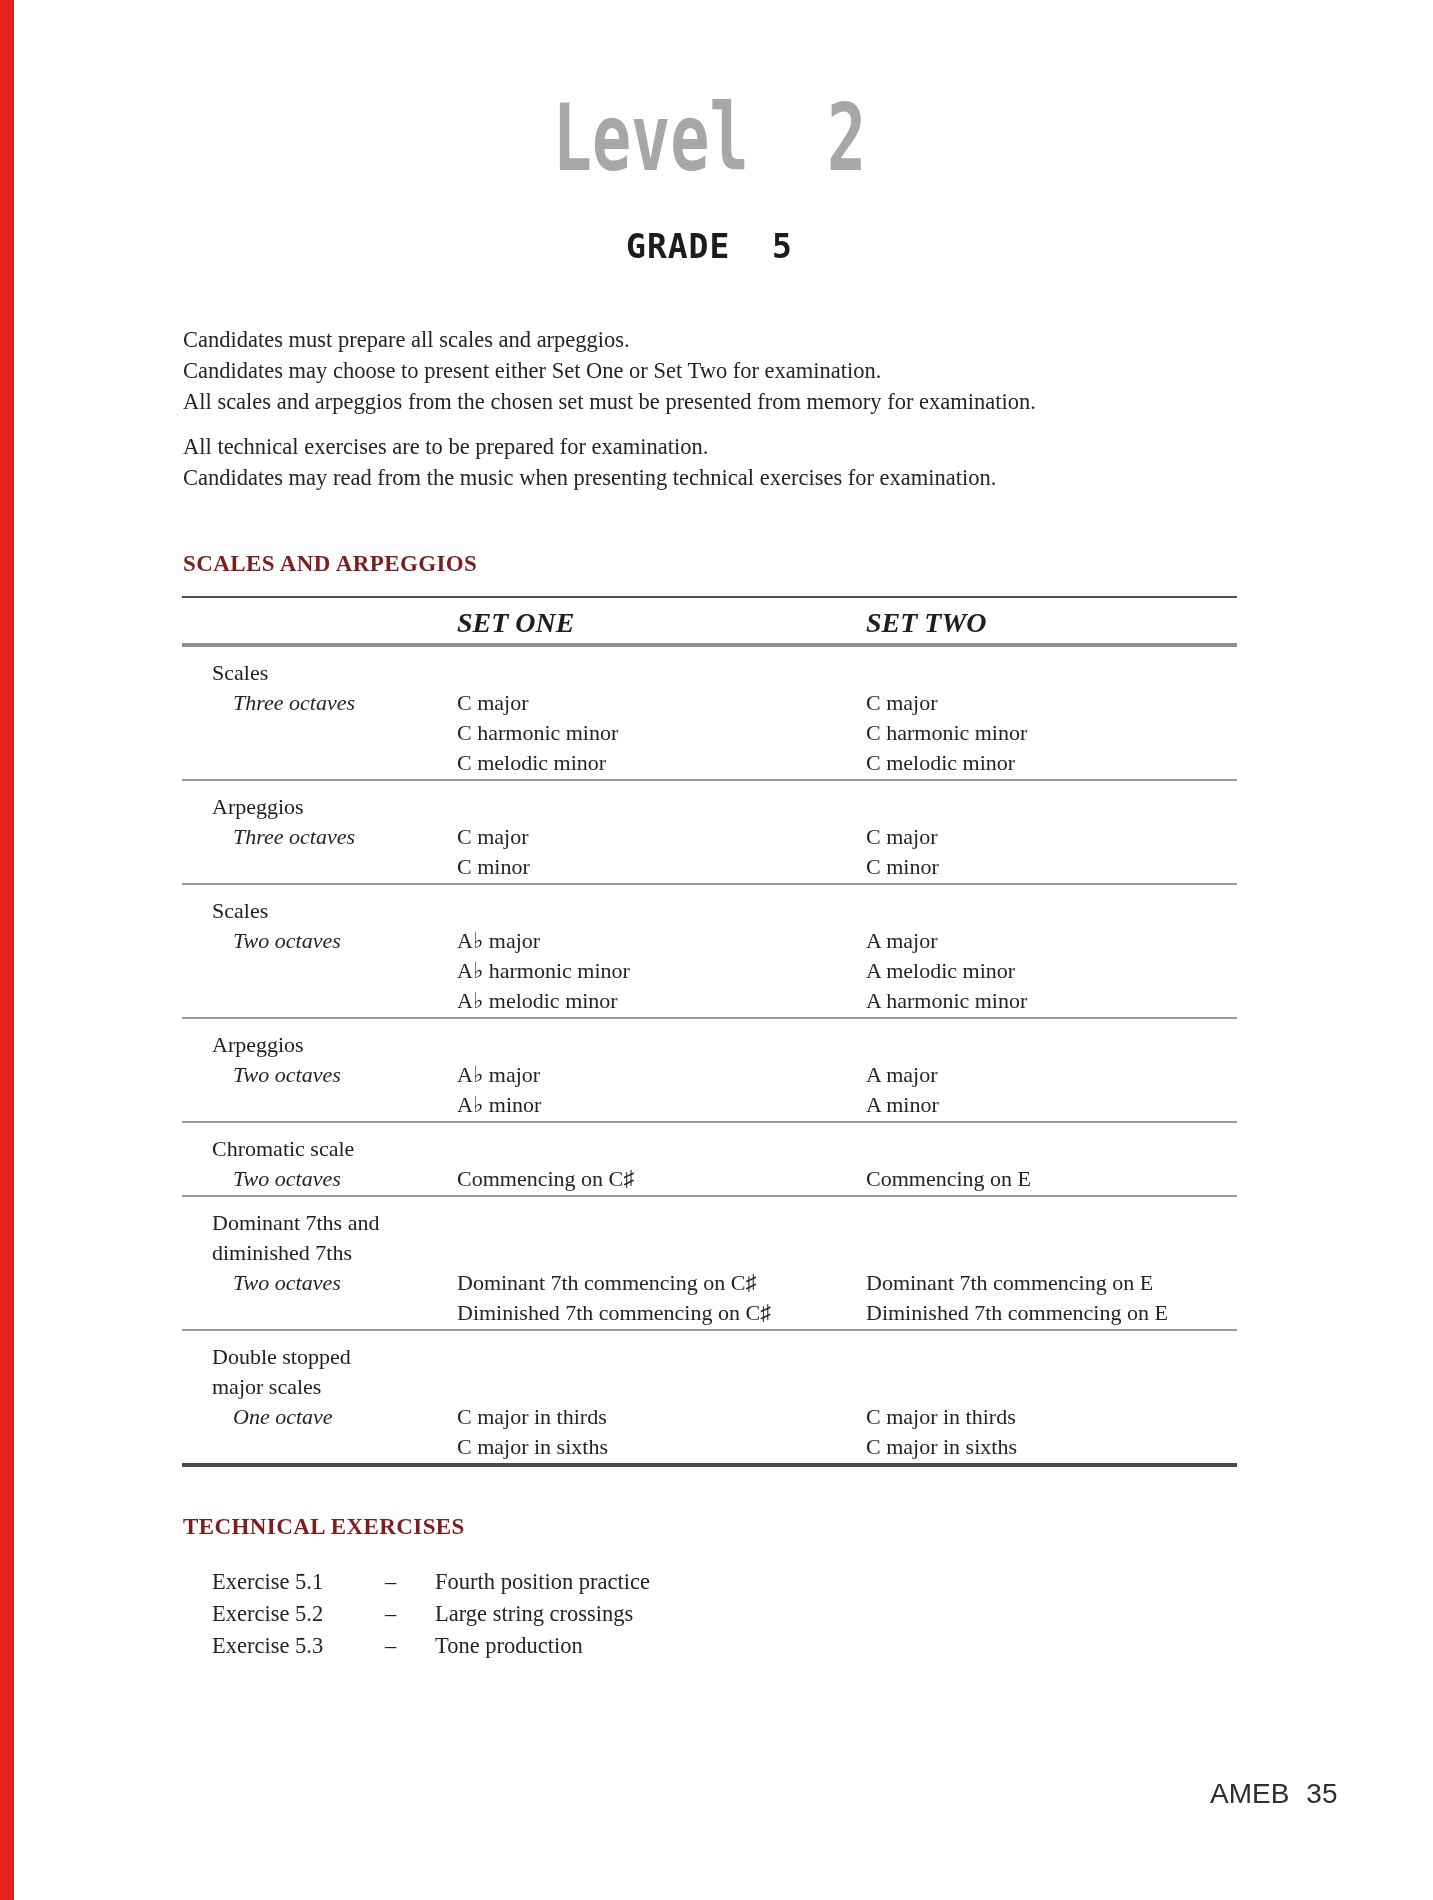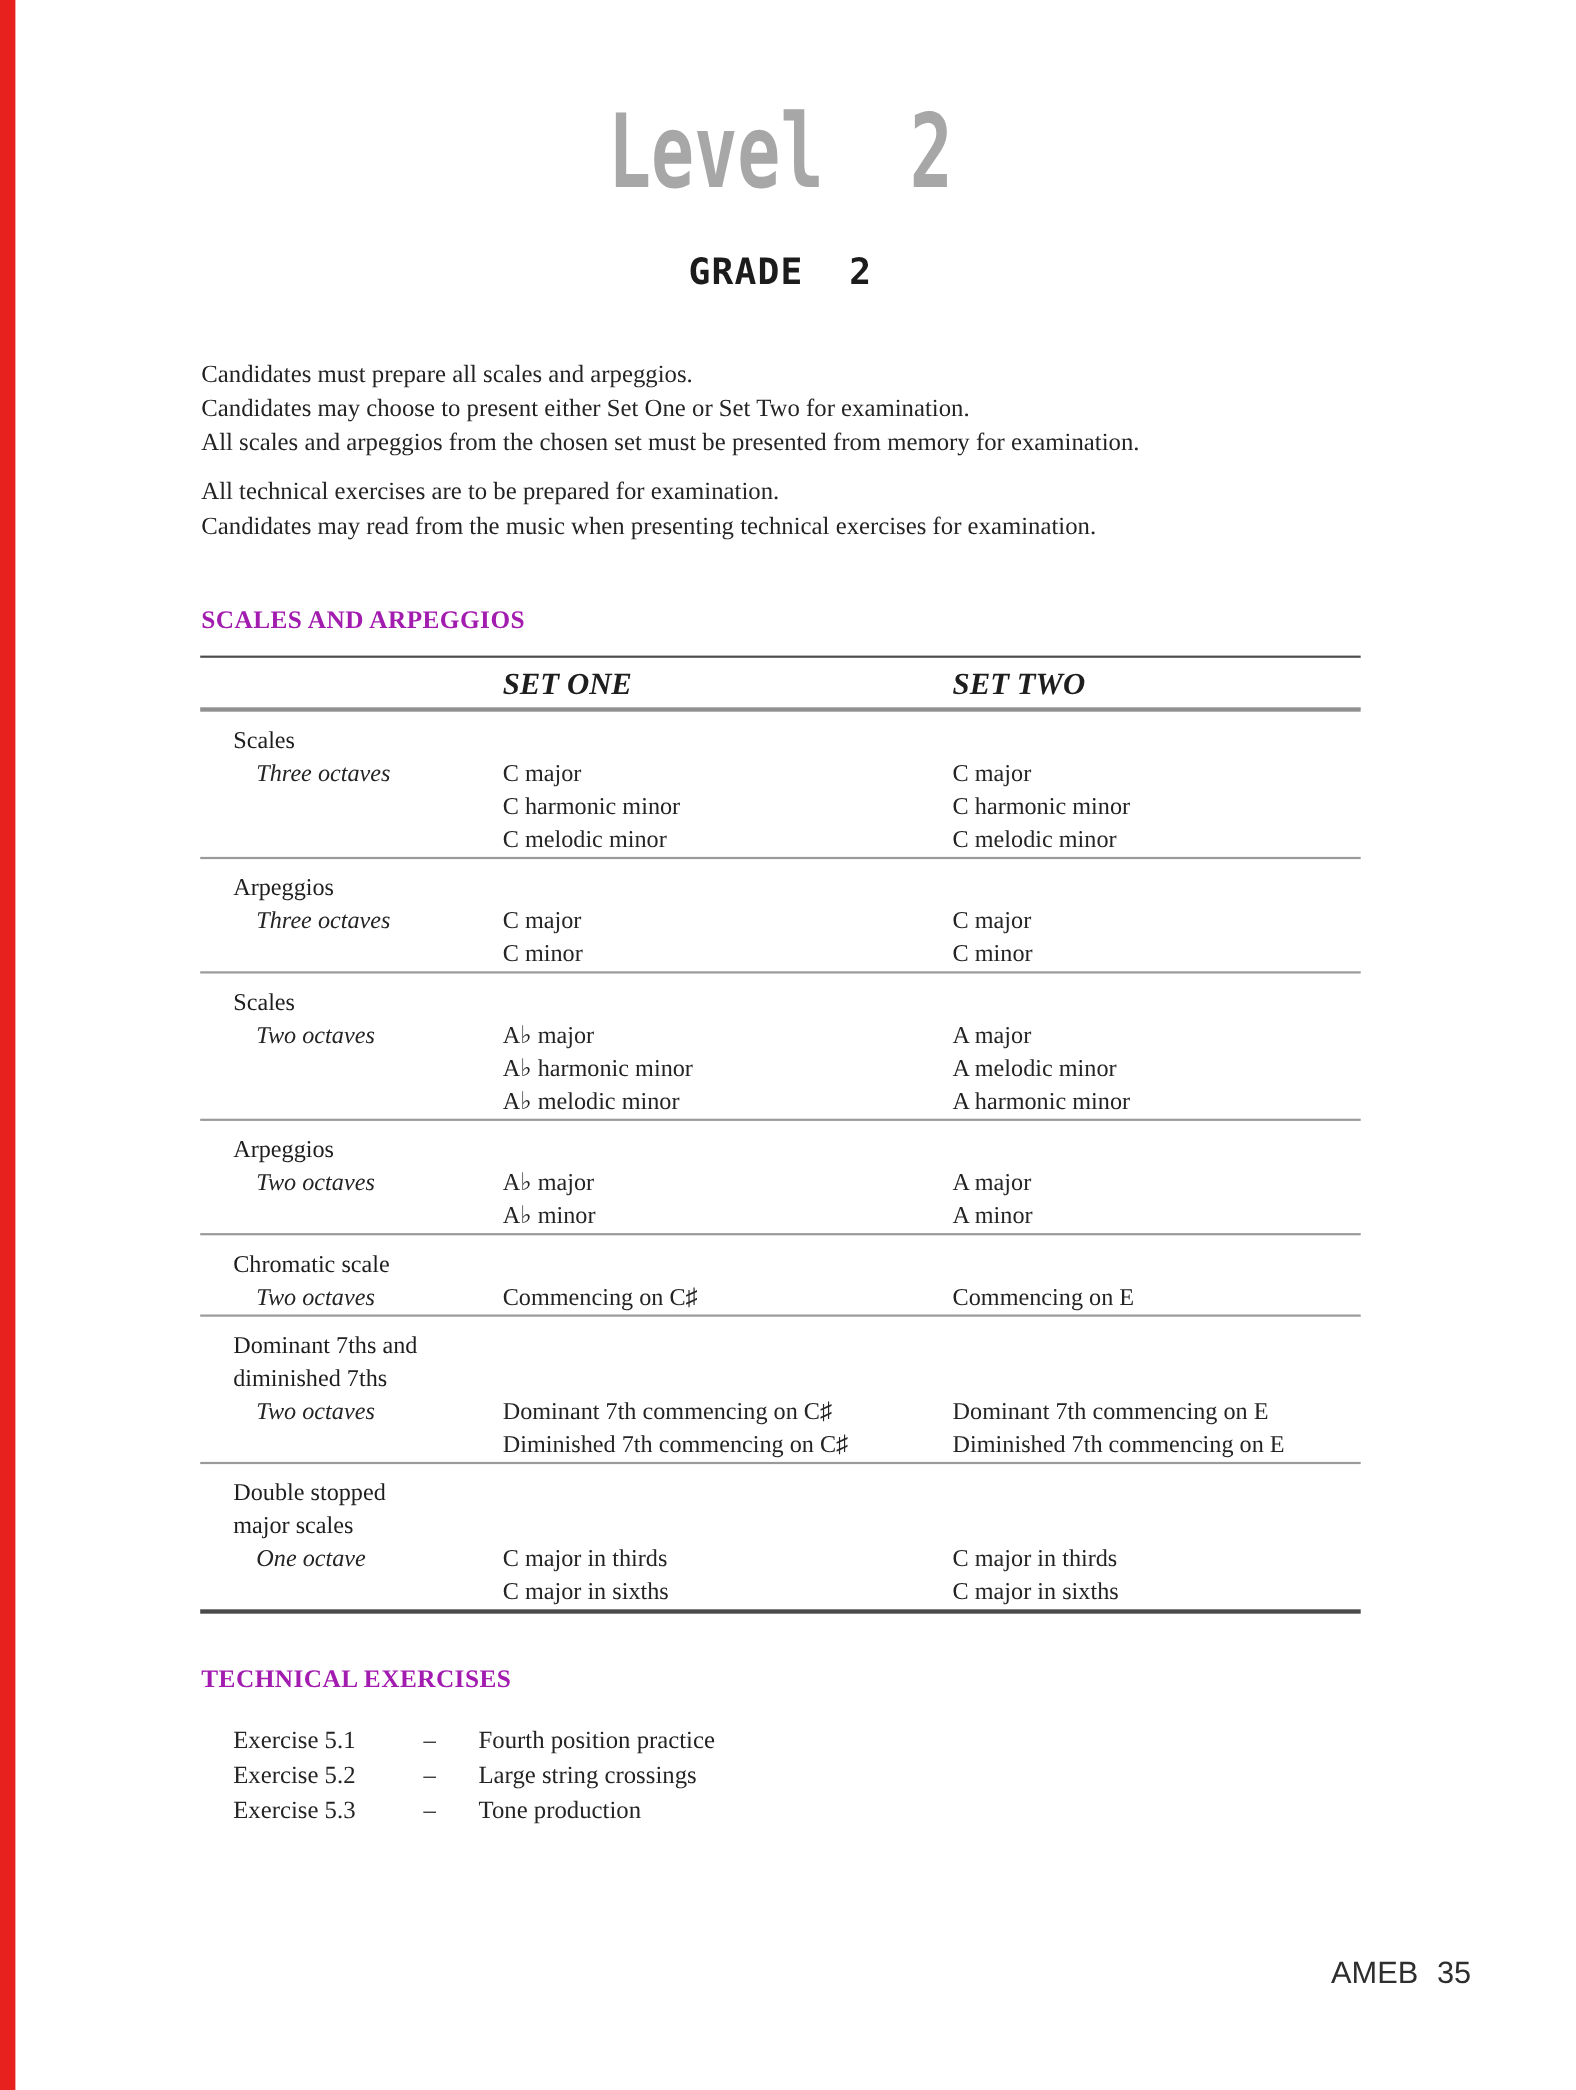--- a/index.html
+++ b/index.html
@@ -21,21 +21,21 @@
     top:230px; font-family:"DejaVu Sans Mono",monospace; font-weight:bold;
     font-size:33px; line-height:1; letter-spacing:1px; color:#1c1c1c; white-space:pre;
   }
 
   .para { position:absolute; left:183px; font-size:22.5px; line-height:31px; white-space:pre; }
   .para-1 { top:324px; }
   .para-2 { top:431px; }
 
   .section-heading {
     position:absolute; left:183px; font-weight:bold; font-size:23px;
-    letter-spacing:0.4px; color:#a21caf; white-space:pre;
+    letter-spacing:0.4px; color:#7f1d1d; white-space:pre;
   }
   .scales-heading { top:551px; }
   .tech-heading  { top:1514px;font-family:Liberation Serif, serif; }
 
   .scales-table { position:absolute; left:182px; top:596px; width:1055px; border-top:2px solid #4d4d4d; }
   .thead {
     display:grid; grid-template-columns:275px 409px auto;
     padding-top:10px; padding-bottom:5px; border-bottom:4px solid #909090;
     font-weight:bold; font-style:italic; font-size:28px; line-height:30px; color:#1e1e1e;
   }
@@ -60,21 +60,21 @@
 </style>
 </head>
 <body>
 
 <div class="page">
 
   <div class="edge-bar" style="background: rgb(230, 33, 30);"></div>
 
   <div class="title-band level-title" style="color: rgb(167, 167, 167);">Level  2</div>
 
-  <div class="title-band grade-title">GRADE  2</div>
+  <div class="title-band grade-title">GRADE  5</div>
 
   <div class="para para-1"><div>Candidates must prepare all scales and arpeggios.</div><div>Candidates may choose to present either Set One or Set Two for examination.</div><div>All scales and arpeggios from the chosen set must be presented from memory for examination.</div></div>
   <div class="para para-2"><div>All technical exercises are to be prepared for examination.</div><div>Candidates may read from the music when presenting technical exercises for examination.</div></div>
 
   <div class="section-heading scales-heading">SCALES AND ARPEGGIOS</div>
 
   <div class="scales-table">
     <div class="thead">
       <div></div>
       <div>SET ONE</div>

